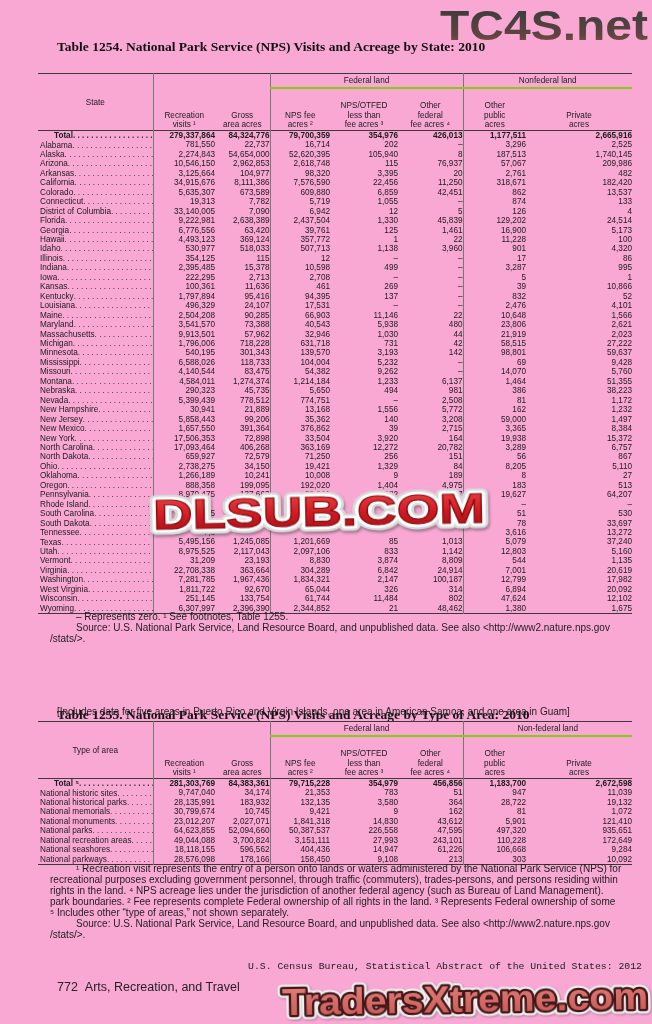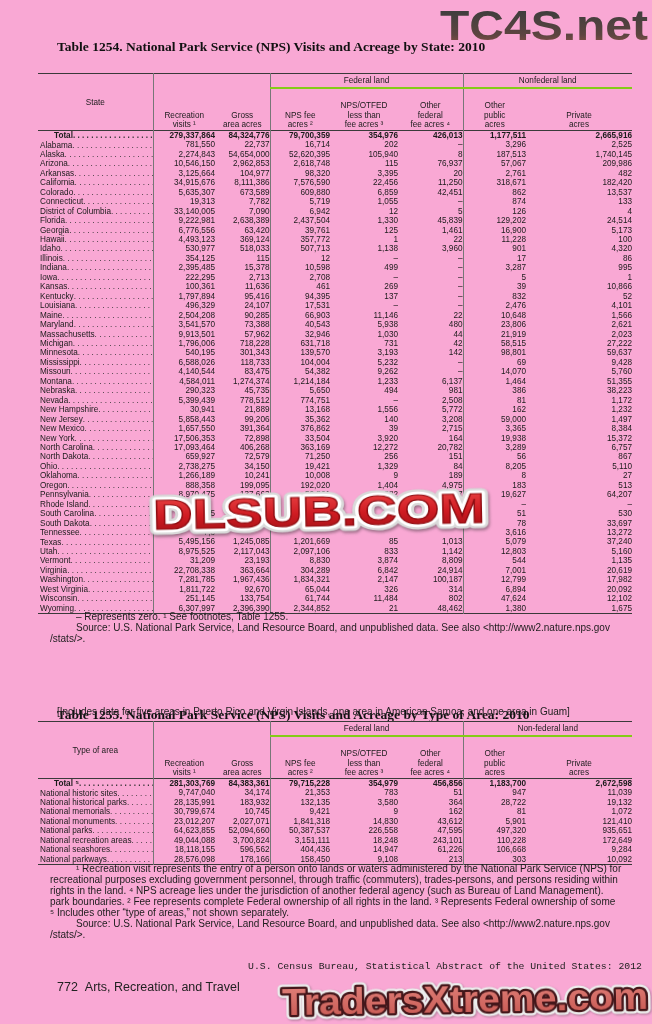--- a/index.html
+++ b/index.html
@@ -1007,21 +1007,21 @@
           <tr>
             <td class="lbl-cell vr">
               <div class="lblwrap">
                 <span class="nm">National recreation areas</span>
                 <span class="dots"> . . . . . . . . . . . . . . . . . . . . . . . . . . . .</span>
               </div>
             </td>
             <td class="c0">49,044,088</td>
             <td class="c1 vr">3,700,824</td>
             <td class="c2">3,151,111</td>
-            <td class="c3">18,248</td>
+            <td class="c3">27,993</td>
             <td class="c4 vr">243,101</td>
             <td class="c5">110,228</td>
             <td class="c6">172,649</td>
           </tr>
           <tr>
             <td class="lbl-cell vr">
               <div class="lblwrap">
                 <span class="nm">National seashores</span>
                 <span class="dots"> . . . . . . . . . . . . . . . . . . . . . . . . . . . .</span>
               </div>

